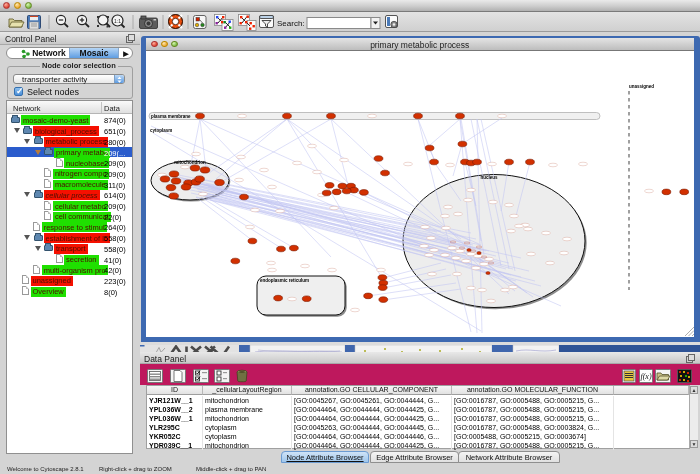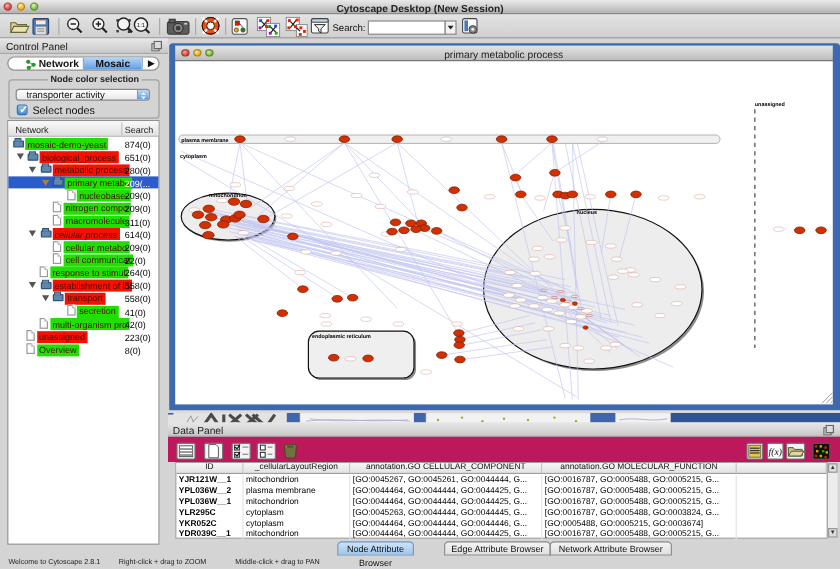--- a/index.html
+++ b/index.html
@@ -74,21 +74,20 @@
   .dtab.on{background:linear-gradient(#cfe3f7,#9ec6ec);border-color:#6b9bd2;}
   #status span{position:absolute;font-size:6px;color:#222;}
 </style>
 </head>
 <body>
 <div id="app">
   <div id="titlebar" class="abs">
     <div class="tl" style="left:3px;background:radial-gradient(circle at 35% 30%,#ffb0a0,#d93b2a 75%);border:0.5px solid #a33;"></div>
     <div class="tl" style="left:14px;background:radial-gradient(circle at 35% 30%,#ffeab0,#e9a32b 75%);border:0.5px solid #b80;"></div>
     <div class="tl" style="left:25px;background:radial-gradient(circle at 35% 30%,#d8f7b0,#74b53e 75%);border:0.5px solid #682;"></div>
-    <div id="apptitle" class="abs">Cytoscape Desktop (New Session)</div>
   </div>
   <div id="toolbar" class="abs">
   <svg width="700" height="20">
 
     <g transform="translate(8,3)">
       <path d="M1 12 L1 4 L5 4 L6.5 5.5 L14 5.5 L14 12 Z" fill="#d6cf96" stroke="#6b6536" stroke-width="0.9"></path>
       <path d="M1 12 L3.5 7 L16 7 L13.5 12 Z" fill="#e8e2ae" stroke="#6b6536" stroke-width="0.9"></path>
     </g>
 
     <g transform="translate(27,3)">
@@ -227,21 +226,21 @@
       <path d="M1.5 3 L3.5 0.8 L5.5 3 Z" fill="#fff"></path>
       <path d="M1.5 4.5 L3.5 6.7 L5.5 4.5 Z" fill="#fff"></path>
     </svg>
   </div>
     </div>
   <div id="checkbox" class="abs"></div>
   <div id="chklabel" class="abs">Select nodes</div>
   <div id="treebox" class="abs">
     <div id="treehead">
         <span class="h1">Network</span>
-        <span class="h2">Search</span>
+        <span class="h2">Data</span>
         <div class="hd"></div>
       </div>
 <div class="trow" style="top:13.4px;">
         <div class="fold" style="left:4.0px;"></div>
         <div class="tlabel g" style="left:14.0px;">mosaic-demo-yeast</div>
         <div class="tnum">874(0)</div>
       </div>
 <div class="trow" style="top:24.1px;">
         <div class="tri" style="left:6.5px;"></div>
         <div class="fold" style="left:16.0px;"></div>
@@ -721,21 +720,21 @@
 <div class="td" style="left:145px;top:45.5px;width:160px;">[GO:0044464, GO:0044444, GO:0044446, G...</div>
 <div class="td" style="left:305px;top:45.5px;width:162px;">[GO:0005488, GO:0005215, GO:0003674]</div>
 <div class="td id" style="left:0px;top:54.5px;width:56px;">YDR039C__1</div>
 <div class="td" style="left:56px;top:54.5px;width:89px;">mitochondrion</div>
 <div class="td" style="left:145px;top:54.5px;width:160px;">[GO:0044464, GO:0044444, GO:0044425, G...</div>
 <div class="td" style="left:305px;top:54.5px;width:162px;">[GO:0016787, GO:0005488, GO:0005215, G...</div>
   </div>
   <div id="vsb" class="abs"></div>
   <div class="abs" style="left:690px;top:386px;width:8px;height:8px;background:#dcdcdc;border:1px solid #999;font-size:5px;line-height:7px;text-align:center;color:#333;">▲</div>
   <div class="abs" style="left:690px;top:440px;width:8px;height:8px;background:#dcdcdc;border:1px solid #999;font-size:5px;line-height:7px;text-align:center;color:#333;">▼</div>
-  <div class="dtab on abs" style="left:281px;width:64px;">Node Attribute Browser</div>
+  <div class="dtab on abs" style="left:281px;width:88px;text-decoration:underline;">Node Attribute Browser</div>
   <div class="dtab abs" style="left:370px;width:89px;">Edge Attribute Browser</div>
   <div class="dtab abs" style="left:458px;width:102px;">Network Attribute Browser</div>
   <div id="status" class="abs" style="left:0;top:462px;width:700px;height:12px;">
     <span style="left:7px;top:4px;">Welcome to Cytoscape 2.8.1</span>
     <span style="left:99px;top:4px;">Right-click + drag to ZOOM</span>
     <span style="left:196px;top:4px;">Middle-click + drag to PAN</span>
   </div>
 </div>
 
 </body></html>

